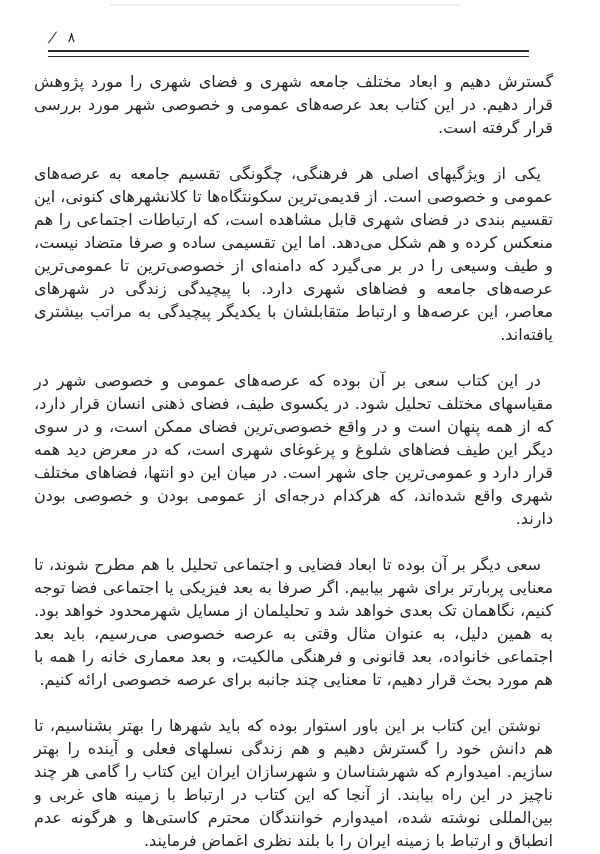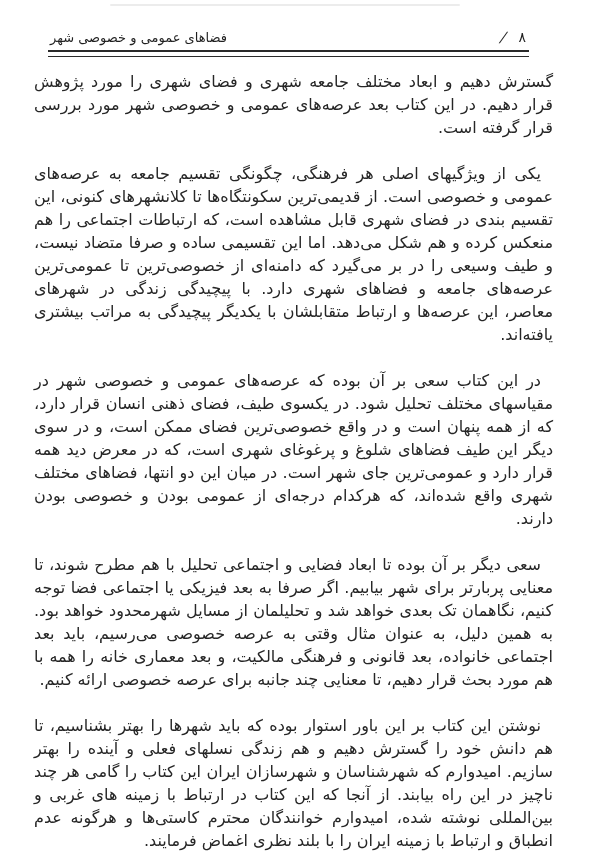--- a/index.html
+++ b/index.html
@@ -69,21 +69,20 @@
   .content p.indent { text-indent: 12px; }
 </style>
 </head>
 <body>
 
 <div class="page">
 
   <div class="top-smudge"></div>
 
   <div class="header">
-    <div class="header-title">فضاهای عمومی و خصوصی شهر</div>
     <div class="page-num">
       <span class="sep">/</span>
       <span class="num">۸</span>
     </div>
   </div>
 
   <div class="header-rule"></div>
 
   <div class="content">
     <p>گسترش دهیم و ابعاد مختلف جامعه شهری و فضای شهری را مورد پژوهش قرار دهیم. در این کتاب بعد عرصه‌های عمومی و خصوصی شهر مورد  بررسی قرار گرفته است.</p>

